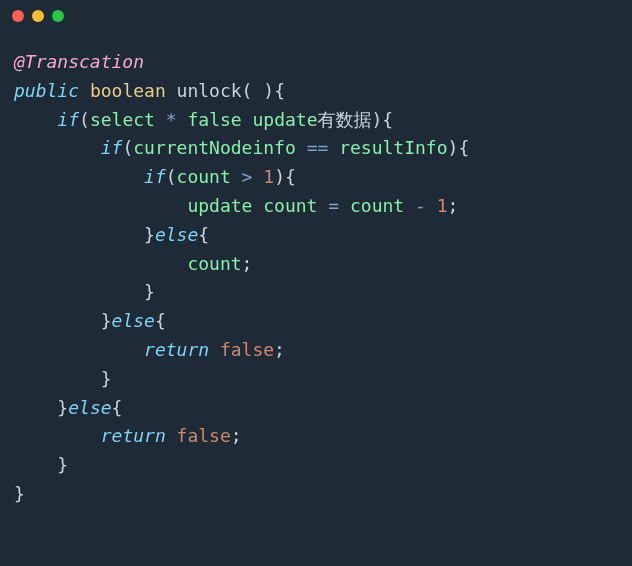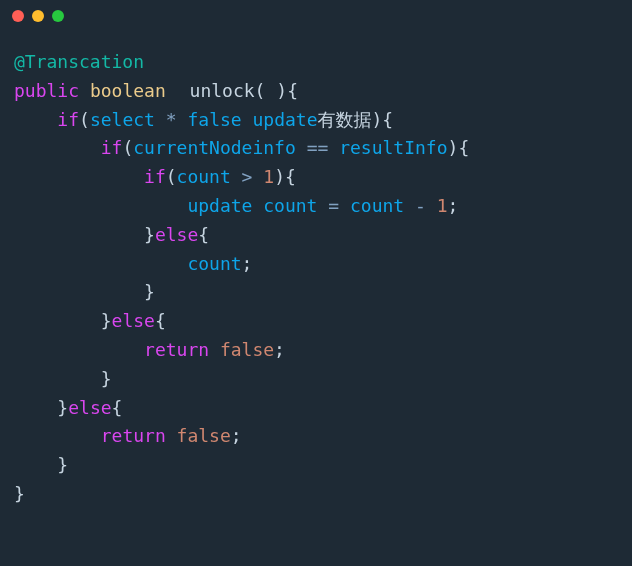--- a/index.html
+++ b/index.html
@@ -33,26 +33,26 @@
       border-radius: 50%;
     }
     .red { background: #ff5f56; }
     .yellow { background: #ffbd2e; }
     .green { background: #27c93f; }
     .code {
       padding: 16px 14px;
       color: #c9d1d9;
       white-space: pre;
     }
-    .annotation { color: #14b8a6; }
-    .keyword { color: #d946ef; }
+    .annotation { color: #f9a8d4; font-style: italic; }
+    .keyword { color: #7dd3fc; font-style: italic; }
     .type { color: #ebcb8b; }
-    .method { color: #c6d4e0; margin-left: 13px; }
+    .method { color: #c6d4e0; }
     .punct { color: #c6d4e0; }
-    .identifier { color: #0ea5e9; }
+    .identifier { color: #86efac; }
     .operator { color: #81a1c1; }
     .star { color: #81a1c1; }
     .number { color: #d08770; }
     .bool { color: #d08770; text-align: right; }
     .chinese { color: #c6d4e0; margin-top: 20px; }
   </style>
 </head>
 <body>
 
 <div class="window">

